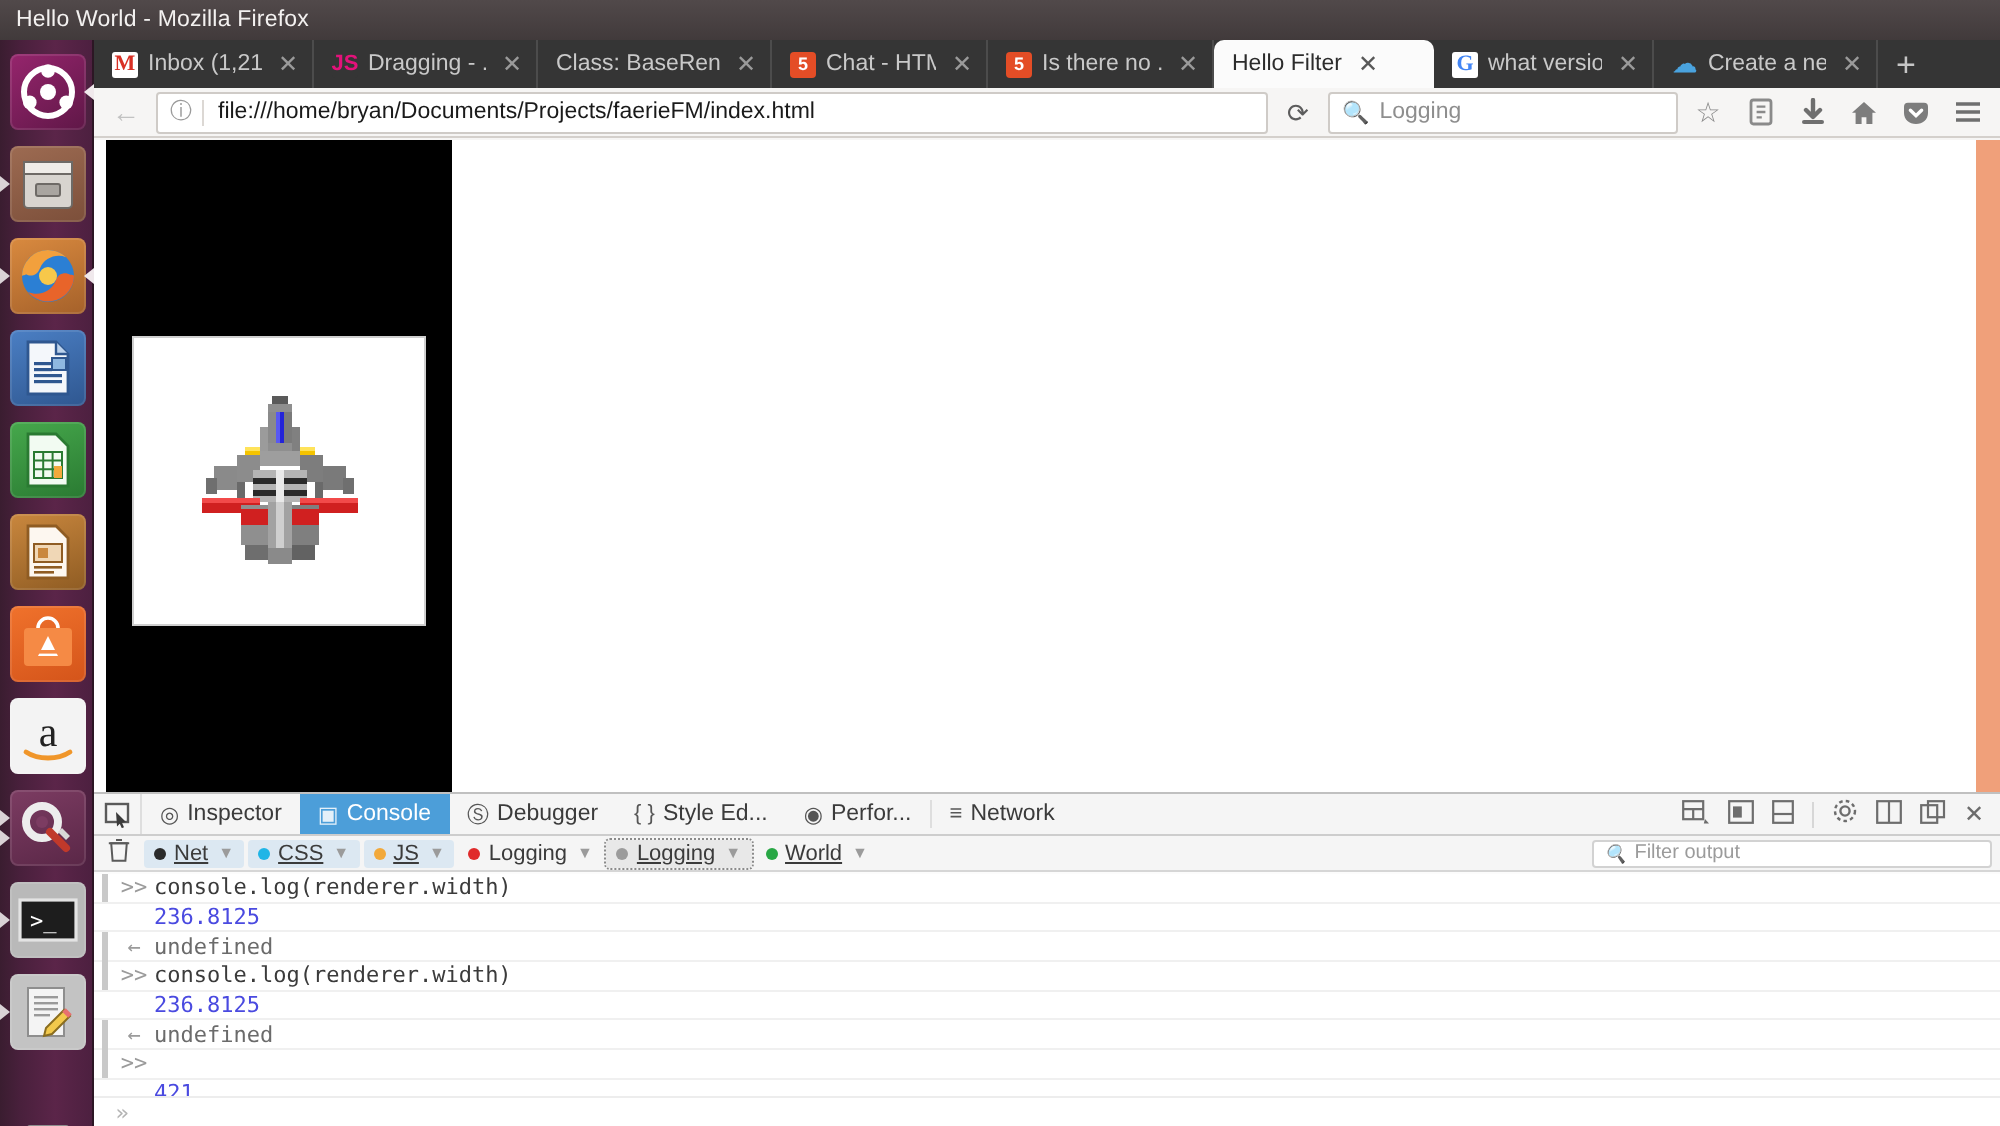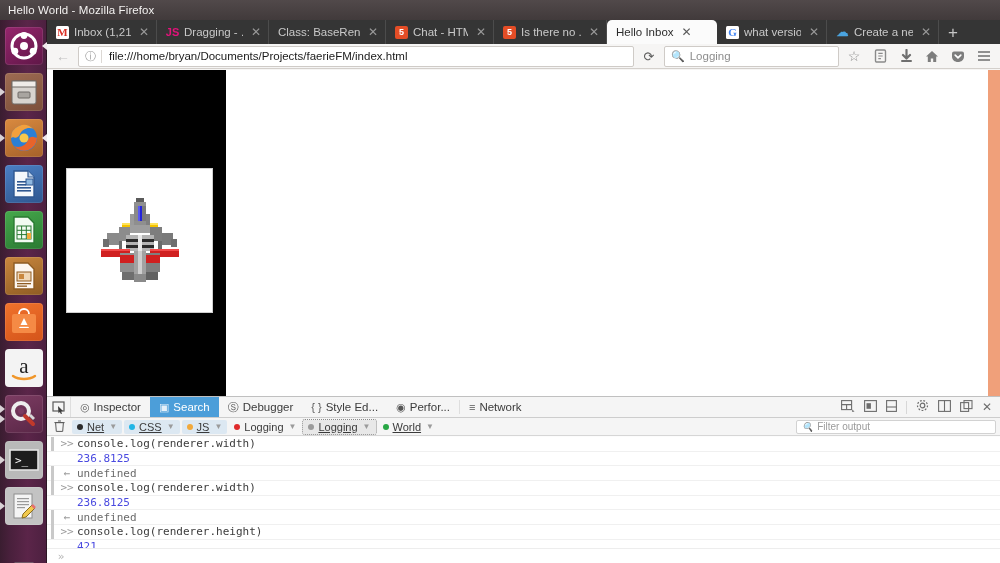--- a/index.html
+++ b/index.html
@@ -376,21 +376,21 @@
       <span class="favicon fav-html5">5</span>
       <span class="tlabel">Chat - HTM...</span>
       <span class="tclose">✕</span>
     </div>
     <div class="tab" style="width:113px">
       <span class="favicon fav-html5">5</span>
       <span class="tlabel">Is there no ...</span>
       <span class="tclose">✕</span>
     </div>
     <div class="tab active" style="width:110px">
-      <span class="tlabel">Hello Inbox</span>
+      <span class="tlabel">Hello Filter</span>
       <span class="tclose">✕</span>
     </div>
     <div class="tab" style="width:110px">
       <span class="favicon fav-g">G</span>
       <span class="tlabel">what versio...</span>
       <span class="tclose">✕</span>
     </div>
     <div class="tab" style="width:112px">
       <span class="favicon fav-cloud">☁</span>
       <span class="tlabel">Create a ne...</span>
@@ -512,21 +512,21 @@
             <rect x="1" y="1" width="11" height="9" fill="none" stroke="#5a5a5a" stroke-width="1.2"></rect>
             <path d="M6 5l5 5-2 .4 1 2.2-1.1.5-1-2.2-1.4 1.4z" fill="#3b3b3b"></path>
           </svg>
       </div>
       <div class="dt-tab">
         <span class="dt-ico">◎</span>
         <span>Inspector</span>
       </div>
       <div class="dt-tab active">
         <span class="dt-ico">▣</span>
-        <span>Search</span>
+        <span>Console</span>
       </div>
       <div class="dt-tab">
         <span class="dt-ico">Ⓢ</span>
         <span>Debugger</span>
       </div>
       <div class="dt-tab">
         <span class="dt-ico">{&nbsp;}</span>
         <span>Style Ed...</span>
       </div>
       <div class="dt-tab">
@@ -651,21 +651,20 @@
         <span class="ctext result">236.8125</span>
       </div>
       <div class="crow">
         <span class="cbar"></span>
         <span class="cgut">←</span>
         <span class="ctext undef">undefined</span>
       </div>
       <div class="crow">
         <span class="cbar"></span>
         <span class="cgut">&gt;&gt;</span>
-        <span class="ctext">console.log(renderer.height)</span>
       </div>
       <div class="crow">
         <span class="cbar blank"></span>
         <span class="cgut"></span>
         <span class="ctext result">421</span>
       </div>
       <div class="crow">
         <span class="cbar"></span>
         <span class="cgut">←</span>
         <span class="ctext undef">undefined</span>

